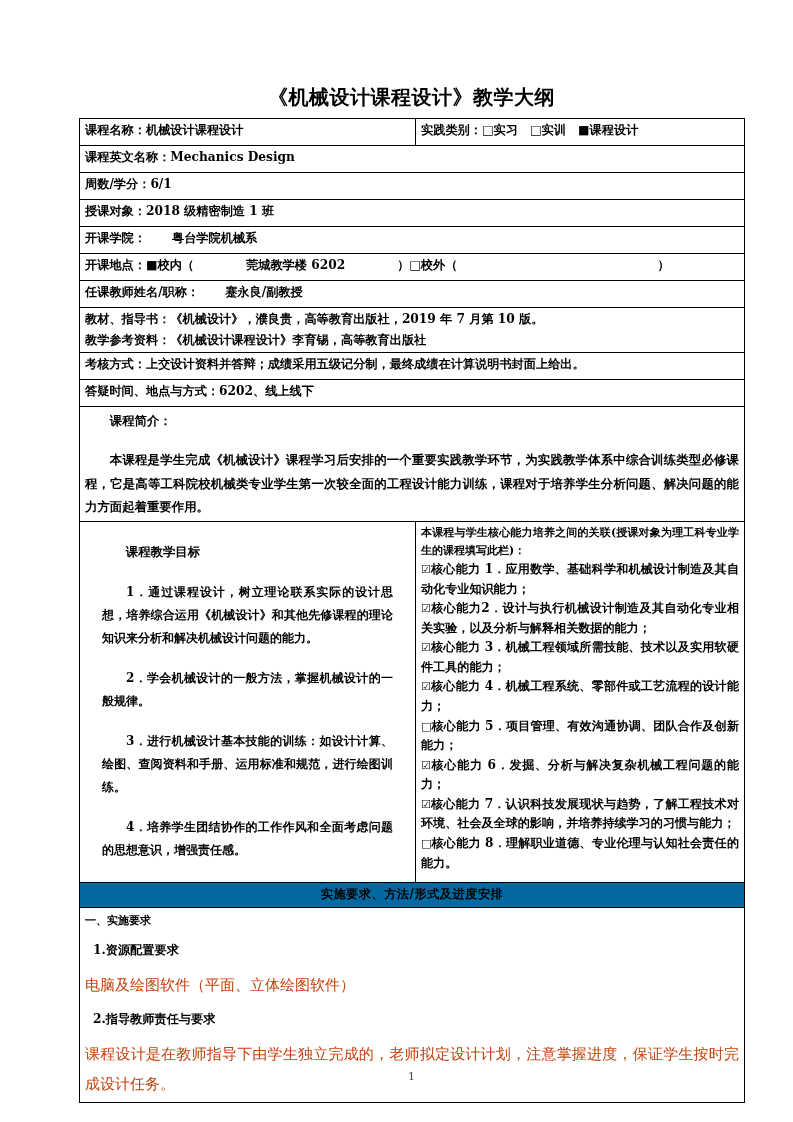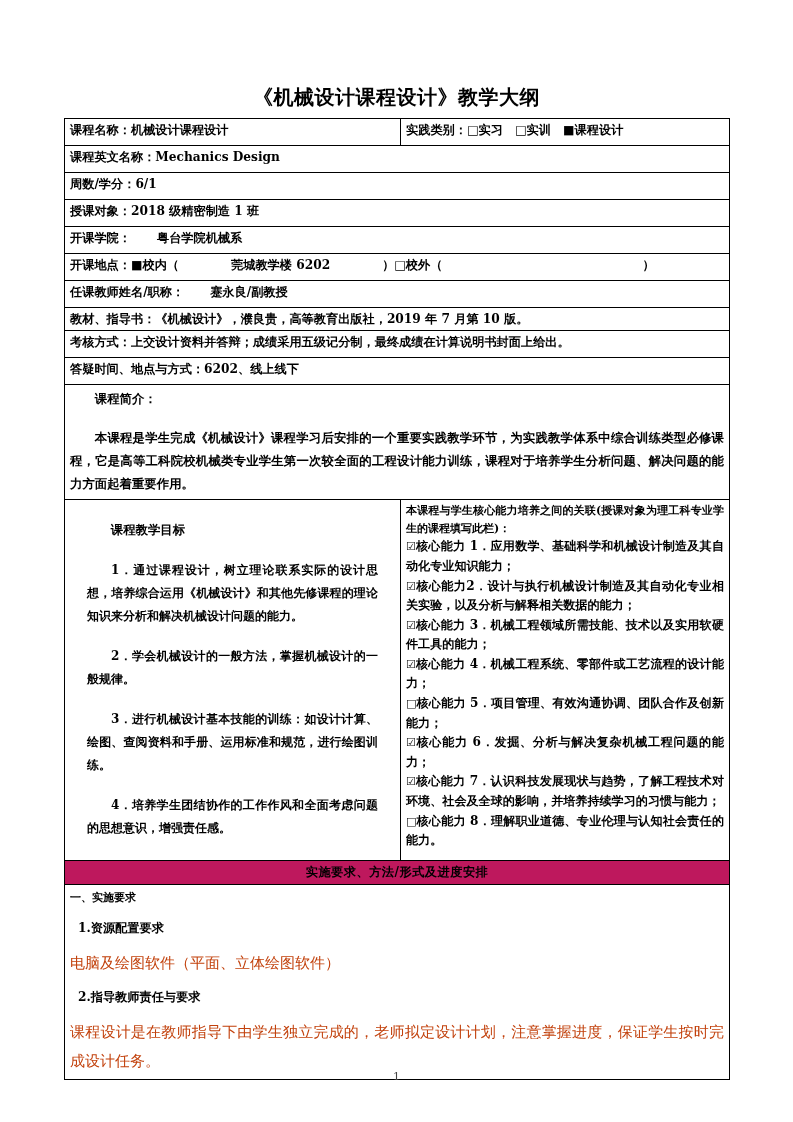--- a/index.html
+++ b/index.html
@@ -10,21 +10,21 @@
   body {
     width: 793px;
     height: 1122px;
     position: relative;
     font-family: "DejaVu Serif", "Liberation Serif", serif;
     color: #000000;
     overflow: hidden;
   }
   .page {
     position: absolute;
-    left: 0; top: 0;
+    left: 15px; top: 0;
     width: 716px;
     height: 1122px;
   }
   .doc-title {
     position: absolute;
     left: 64px;
     top: 84px;
     width: 665px;
     text-align: center;
     font-size: 20px;
@@ -100,21 +100,21 @@
     margin: 0;
     text-align: justify;
   }
   .box {
     font-family: "DejaVu Sans", "Liberation Sans", sans-serif;
     font-size: 11px;
     font-weight: normal;
   }
 
   td.banner {
-    background: #be185d;
+    background: #0369a1;
     text-align: center;
     font-size: 13px;
     font-weight: bold;
     padding: 3px 0 4px 0;
     letter-spacing: 0.5px;
   }
   td.impl-cell {
     padding: 5px 7px 8px 7px;
   }
   .impl-h1 {
@@ -207,20 +207,25 @@
           <span class="lbl">任课教师姓名/职称：</span><span class="spacer-mid"></span><span class="val">蹇永良/副教授</span>
         </td>
       </tr>
 
       <tr>
         <td colspan="2" style="border-bottom:none;padding-bottom:1px">
           <span class="lbl">教材、指导书：</span><span class="val">《机械设计》，濮良贵，高等教育出版社，2019 年 7 月第 10 版。</span>
         </td>
       </tr>
 
+      <tr>
+        <td colspan="2" style="border-top:none;padding-top:1px">
+          <span class="lbl">教学参考资料：</span><span class="val">《机械设计课程设计》李育锡，高等教育出版社</span>
+        </td>
+      </tr>
 
       <tr>
         <td class="r-single" colspan="2">
           <span class="lbl">考核方式：</span><span class="val">上交设计资料并答辩；成绩采用五级记分制，最终成绩在计算说明书封面上给出。</span>
         </td>
       </tr>
 
       <tr>
         <td class="r-single" colspan="2">
           <span class="lbl">答疑时间、地点与方式：</span><span class="val">6202、线上线下</span>

